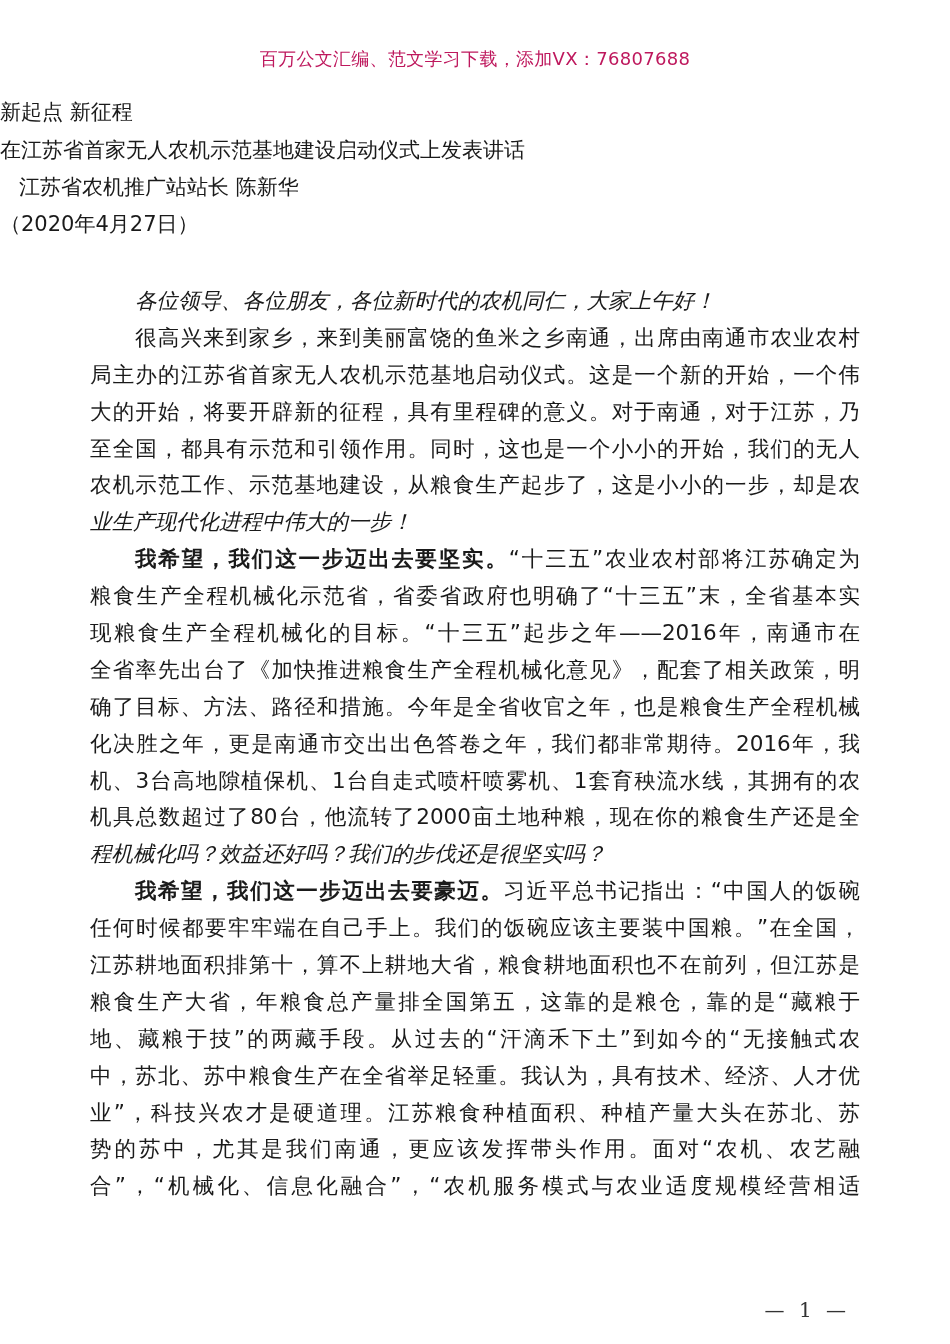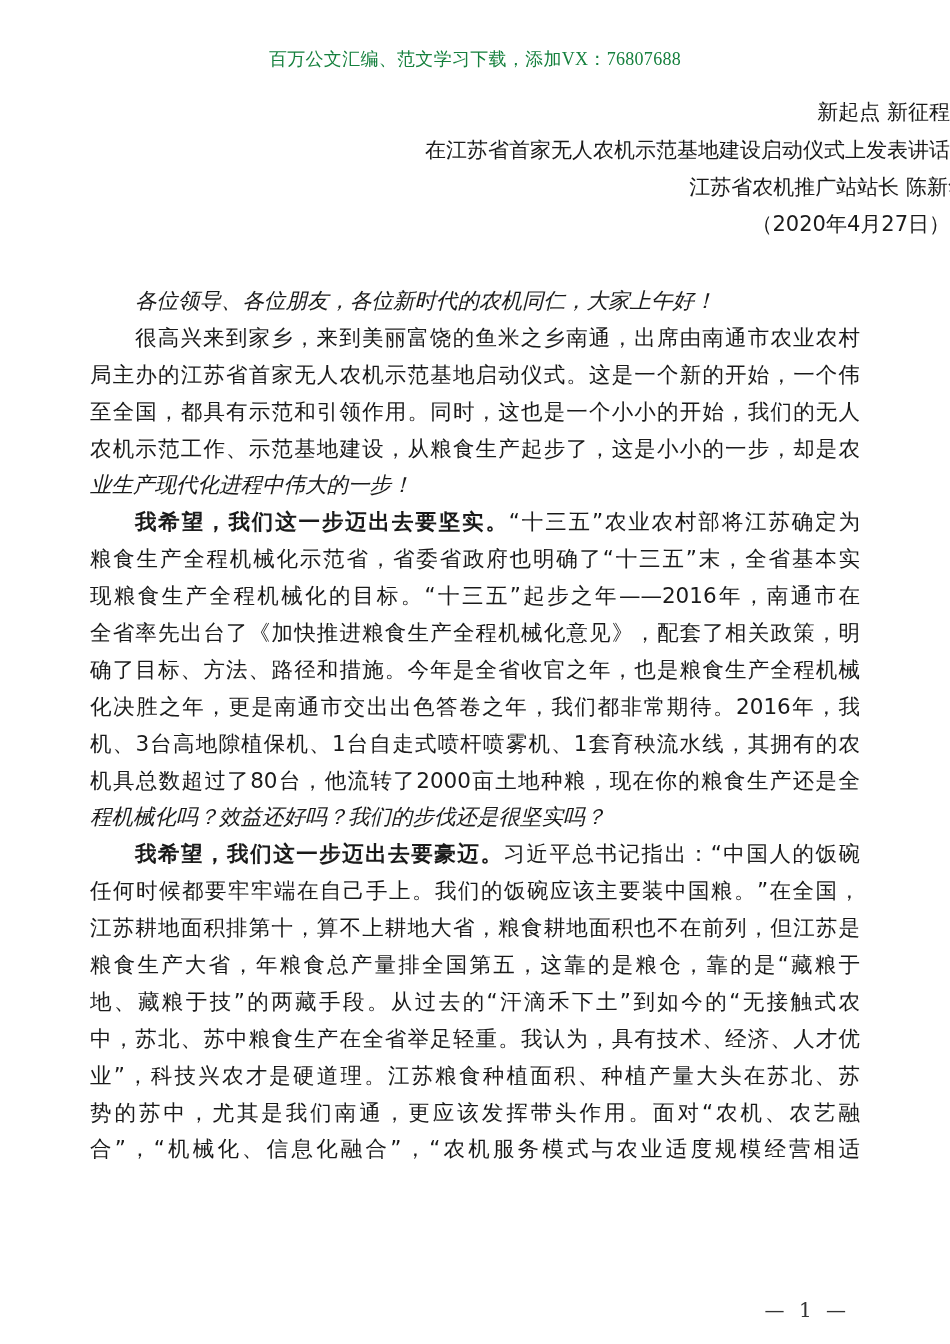--- a/index.html
+++ b/index.html
@@ -1,20 +1,20 @@
 <!DOCTYPE html>
 <html><head>
 <meta charset="utf-8">
 <style>
   html, body { margin:0; padding:0; background:#ffffff; }
   body { width:950px; height:1344px; position:relative; overflow:hidden;
          font-family:"DejaVu Sans","Liberation Sans",sans-serif; color:#1a1a1a; }
   .watermark { position:absolute; top:47px; left:0; width:950px; text-align:center;
-               font-size:18px; color:#15803d; letter-spacing:0.3px;font-family:Liberation Serif, serif; }
-  .title { position:absolute; left:0; width:950px; text-align:right; font-size:21px; }
+               font-size:18px; color:#be185d; letter-spacing:0.3px; }
+  .title { position:absolute; left:0; width:950px; text-align:left; font-size:21px; }
   .body { position:absolute; left:90px; top:283px; width:770px; }
   .line { height:36.9px; line-height:36.9px; font-size:21.5px; white-space:nowrap;
           text-align:justify; text-align-last:justify; overflow:hidden; }
   .line.last { text-align-last:left;font-style:italic; }
   .indent { padding-left:45px; }
   b { font-weight:bold; }
   .page-num { position:absolute; right:100px; top:1298px; font-size:20px;
               font-family:"DejaVu Serif","Liberation Serif",serif; color:#333; letter-spacing:4px; }
 </style>
 </head>
@@ -24,20 +24,21 @@
 
 <div class="title" style="top:98px;">新起点  新征程</div>
 <div class="title" style="top:136px;">在江苏省首家无人农机示范基地建设启动仪式上发表讲话</div>
 <div class="title" style="top:173px;padding-left:19px;">江苏省农机推广站站长  陈新华</div>
 <div class="title" style="top:210px;">（2020年4月27日）</div>
 
 <div class="body" id="body">
     <div class="line indent last"><span>各位领导、各位朋友，各位新时代的农机同仁，大家上午好！</span></div>
     <div class="line indent"><span>很高兴来到家乡，来到美丽富饶的鱼米之乡南通，出席由南通市农业农村</span></div>
     <div class="line"><span>局主办的江苏省首家无人农机示范基地启动仪式。这是一个新的开始，一个伟</span></div>
+    <div class="line"><span>大的开始，将要开辟新的征程，具有里程碑的意义。对于南通，对于江苏，乃</span></div>
     <div class="line"><span>至全国，都具有示范和引领作用。同时，这也是一个小小的开始，我们的无人</span></div>
     <div class="line"><span>农机示范工作、示范基地建设，从粮食生产起步了，这是小小的一步，却是农</span></div>
     <div class="line last"><span>业生产现代化进程中伟大的一步！</span></div>
     <div class="line indent"><b>我希望，我们这一步迈出去要坚实。</b><span>“十三五”农业农村部将江苏确定为</span></div>
     <div class="line"><span>粮食生产全程机械化示范省，省委省政府也明确了“十三五”末，全省基本实</span></div>
     <div class="line"><span>现粮食生产全程机械化的目标。“十三五”起步之年——2016年，南通市在</span></div>
     <div class="line"><span>全省率先出台了《加快推进粮食生产全程机械化意见》，配套了相关政策，明</span></div>
     <div class="line"><span>确了目标、方法、路径和措施。今年是全省收官之年，也是粮食生产全程机械</span></div>
     <div class="line"><span>化决胜之年，更是南通市交出出色答卷之年，我们都非常期待。2016年，我</span></div>
     <div class="line"><span>机、3台高地隙植保机、1台自走式喷杆喷雾机、1套育秧流水线，其拥有的农</span></div>

